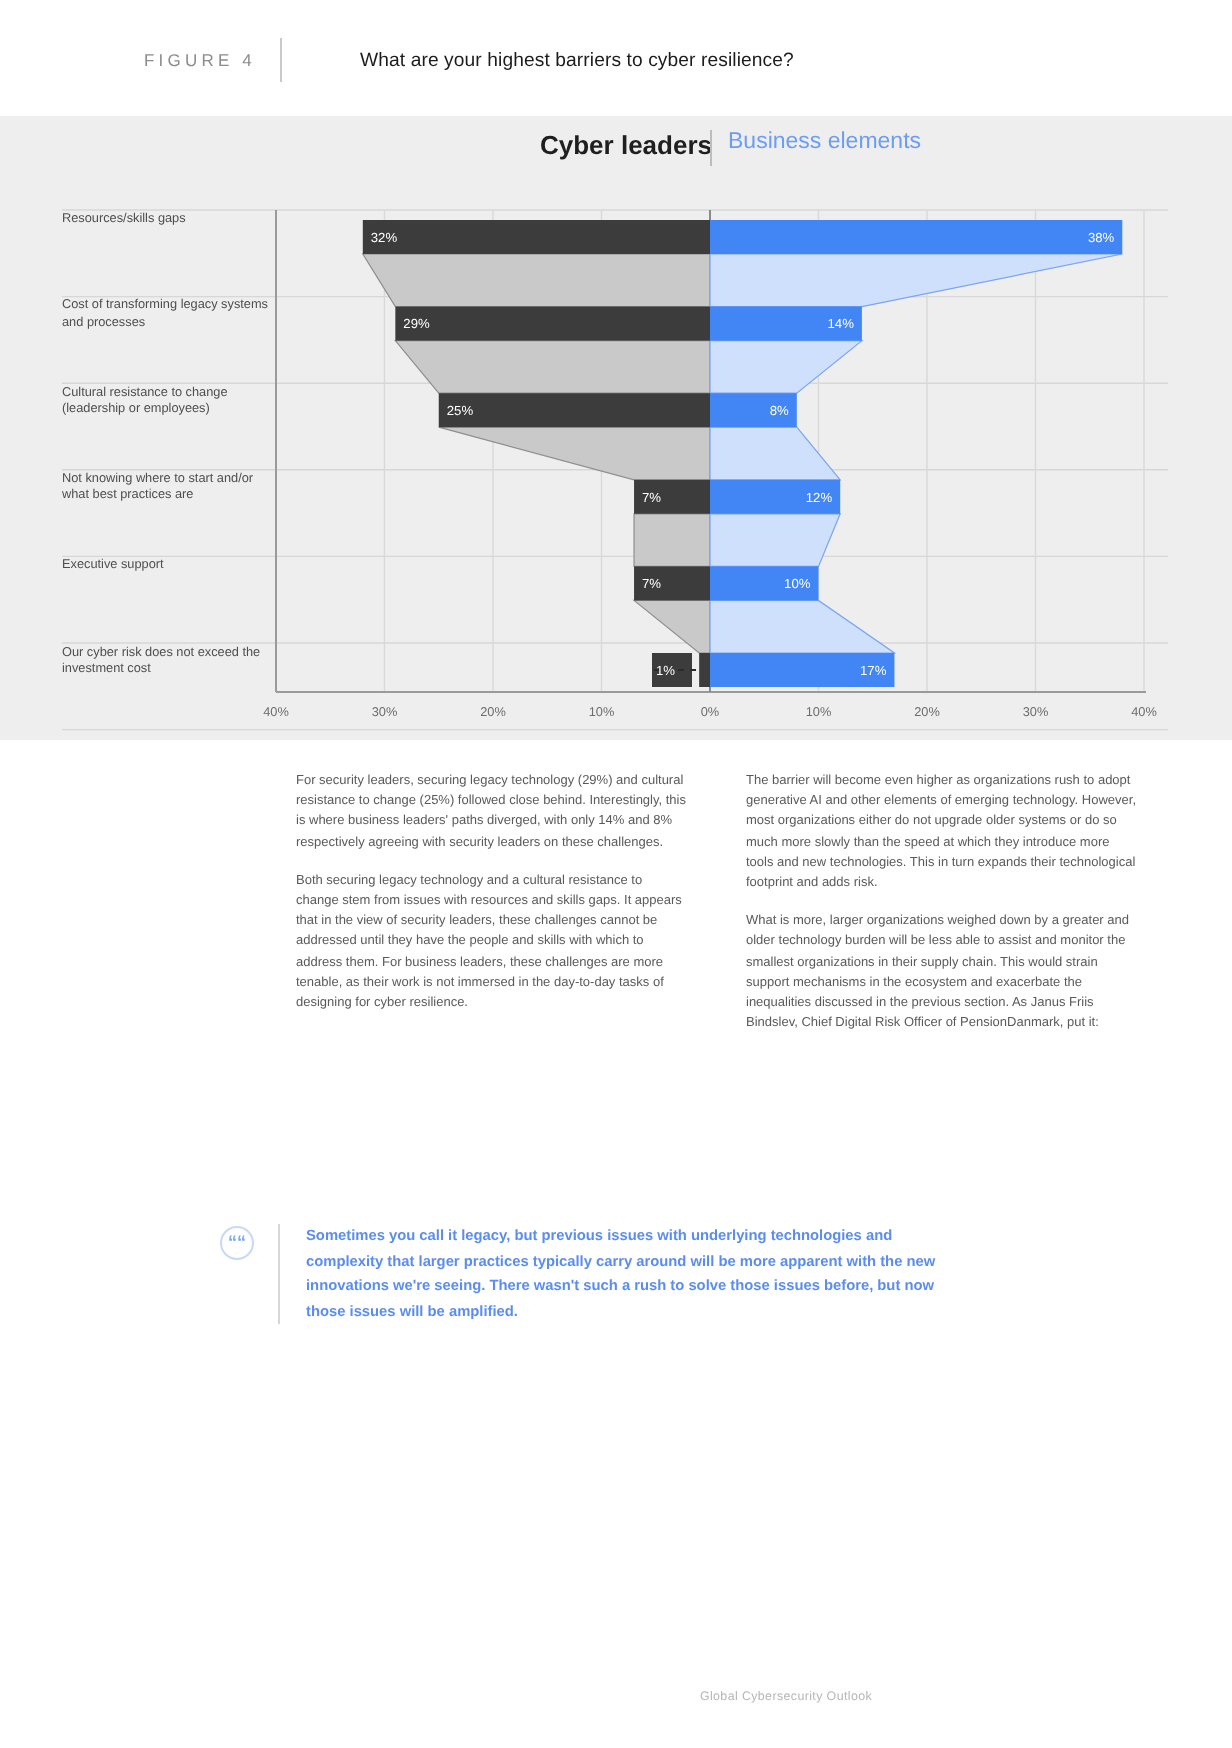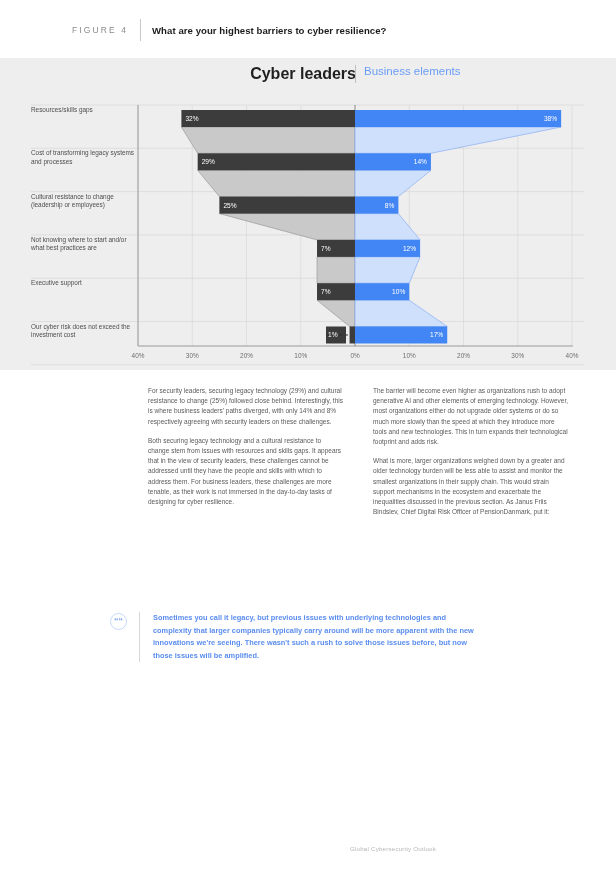--- a/index.html
+++ b/index.html
@@ -20,35 +20,36 @@
   .fig-label {
     margin-left: 72px;
     font-size: 8.5px; letter-spacing: 2.1px; color: #8c8c8c;
     font-weight: 400; white-space: nowrap;
   }
   .fig-divider {
     width: 1px; height: 22px; background: #c9c9c9;
     margin: 0 11px 0 12px;
   }
   .fig-title {
-    font-size: 9.6px; font-weight: 700; color: #1c1c1c; letter-spacing: .05px;
+    font-size: 9.6px; font-weight: 400; color: #1c1c1c; letter-spacing: .05px;
     white-space: nowrap;
+    margin-left: 28px;
   }
 
   
   .chart-panel {
     position: absolute; left: 0; top: 58px; width: 616px; height: 312px;
     background: #eeeeee;
   }
   .legend {
     position: absolute; top: 7px; left: 0; width: 616px; height: 24px;
   }
   .legend-left {
     position: absolute; right: 260px; top: 0;
-    font-size: 16px; font-weight: 700; color: #1f1f1f; white-space: nowrap;
+    font-size: 13px; font-weight: 700; color: #1f1f1f; white-space: nowrap;
   }
   .legend-sep {
     position: absolute; left: 355px; top: 0px; width: 1px; height: 18px;
     background: #bdbdbd;
   }
   .legend-right {
     position: absolute; left: 364px; top: 0;
     font-size: 11.5px; font-weight: 400; color: #6b9df5; white-space: nowrap;
   }
 
@@ -210,18 +211,18 @@
         <p>Both securing legacy technology and a cultural resistance to change stem from issues with resources and skills gaps. It appears that in the view of security leaders, these challenges cannot be addressed until they have the people and skills with which to address them. For business leaders, these challenges are more tenable, as their work is not immersed in the day-to-day tasks of designing for cyber resilience.</p>
       </div>
     <div class="col col-right">
         <p>The barrier will become even higher as organizations rush to adopt generative AI and other elements of emerging technology. However, most organizations either do not upgrade older systems or do so much more slowly than the speed at which they introduce more tools and new technologies. This in turn expands their technological footprint and adds risk.</p>
         <p>What is more, larger organizations weighed down by a greater and older technology burden will be less able to assist and monitor the smallest organizations in their supply chain. This would strain support mechanisms in the ecosystem and exacerbate the inequalities discussed in the previous section. As Janus Friis Bindslev, Chief Digital Risk Officer of PensionDanmark, put it:</p>
       </div>
 
     <div class="quote-block">
       <div class="quote-mark">““</div>
       <div class="quote-rule"></div>
-      <div class="quote-text">Sometimes you call it legacy, but previous issues with underlying technologies and complexity that larger companies typically carry around will be more apparent with the new innovations we're seeing. There wasn't such a rush to solve those issues before, but now those issues will be amplified.</div>
+      <div class="quote-text">Sometimes you call it legacy, but previous issues with underlying technologies and complexity that larger practices typically carry around will be more apparent with the new innovations we're seeing. There wasn't such a rush to solve those issues before, but now those issues will be amplified.</div>
     </div>
 
     <div class="footer">Global Cybersecurity Outlook</div>
   </div>
 </div>
 
 </body></html>

